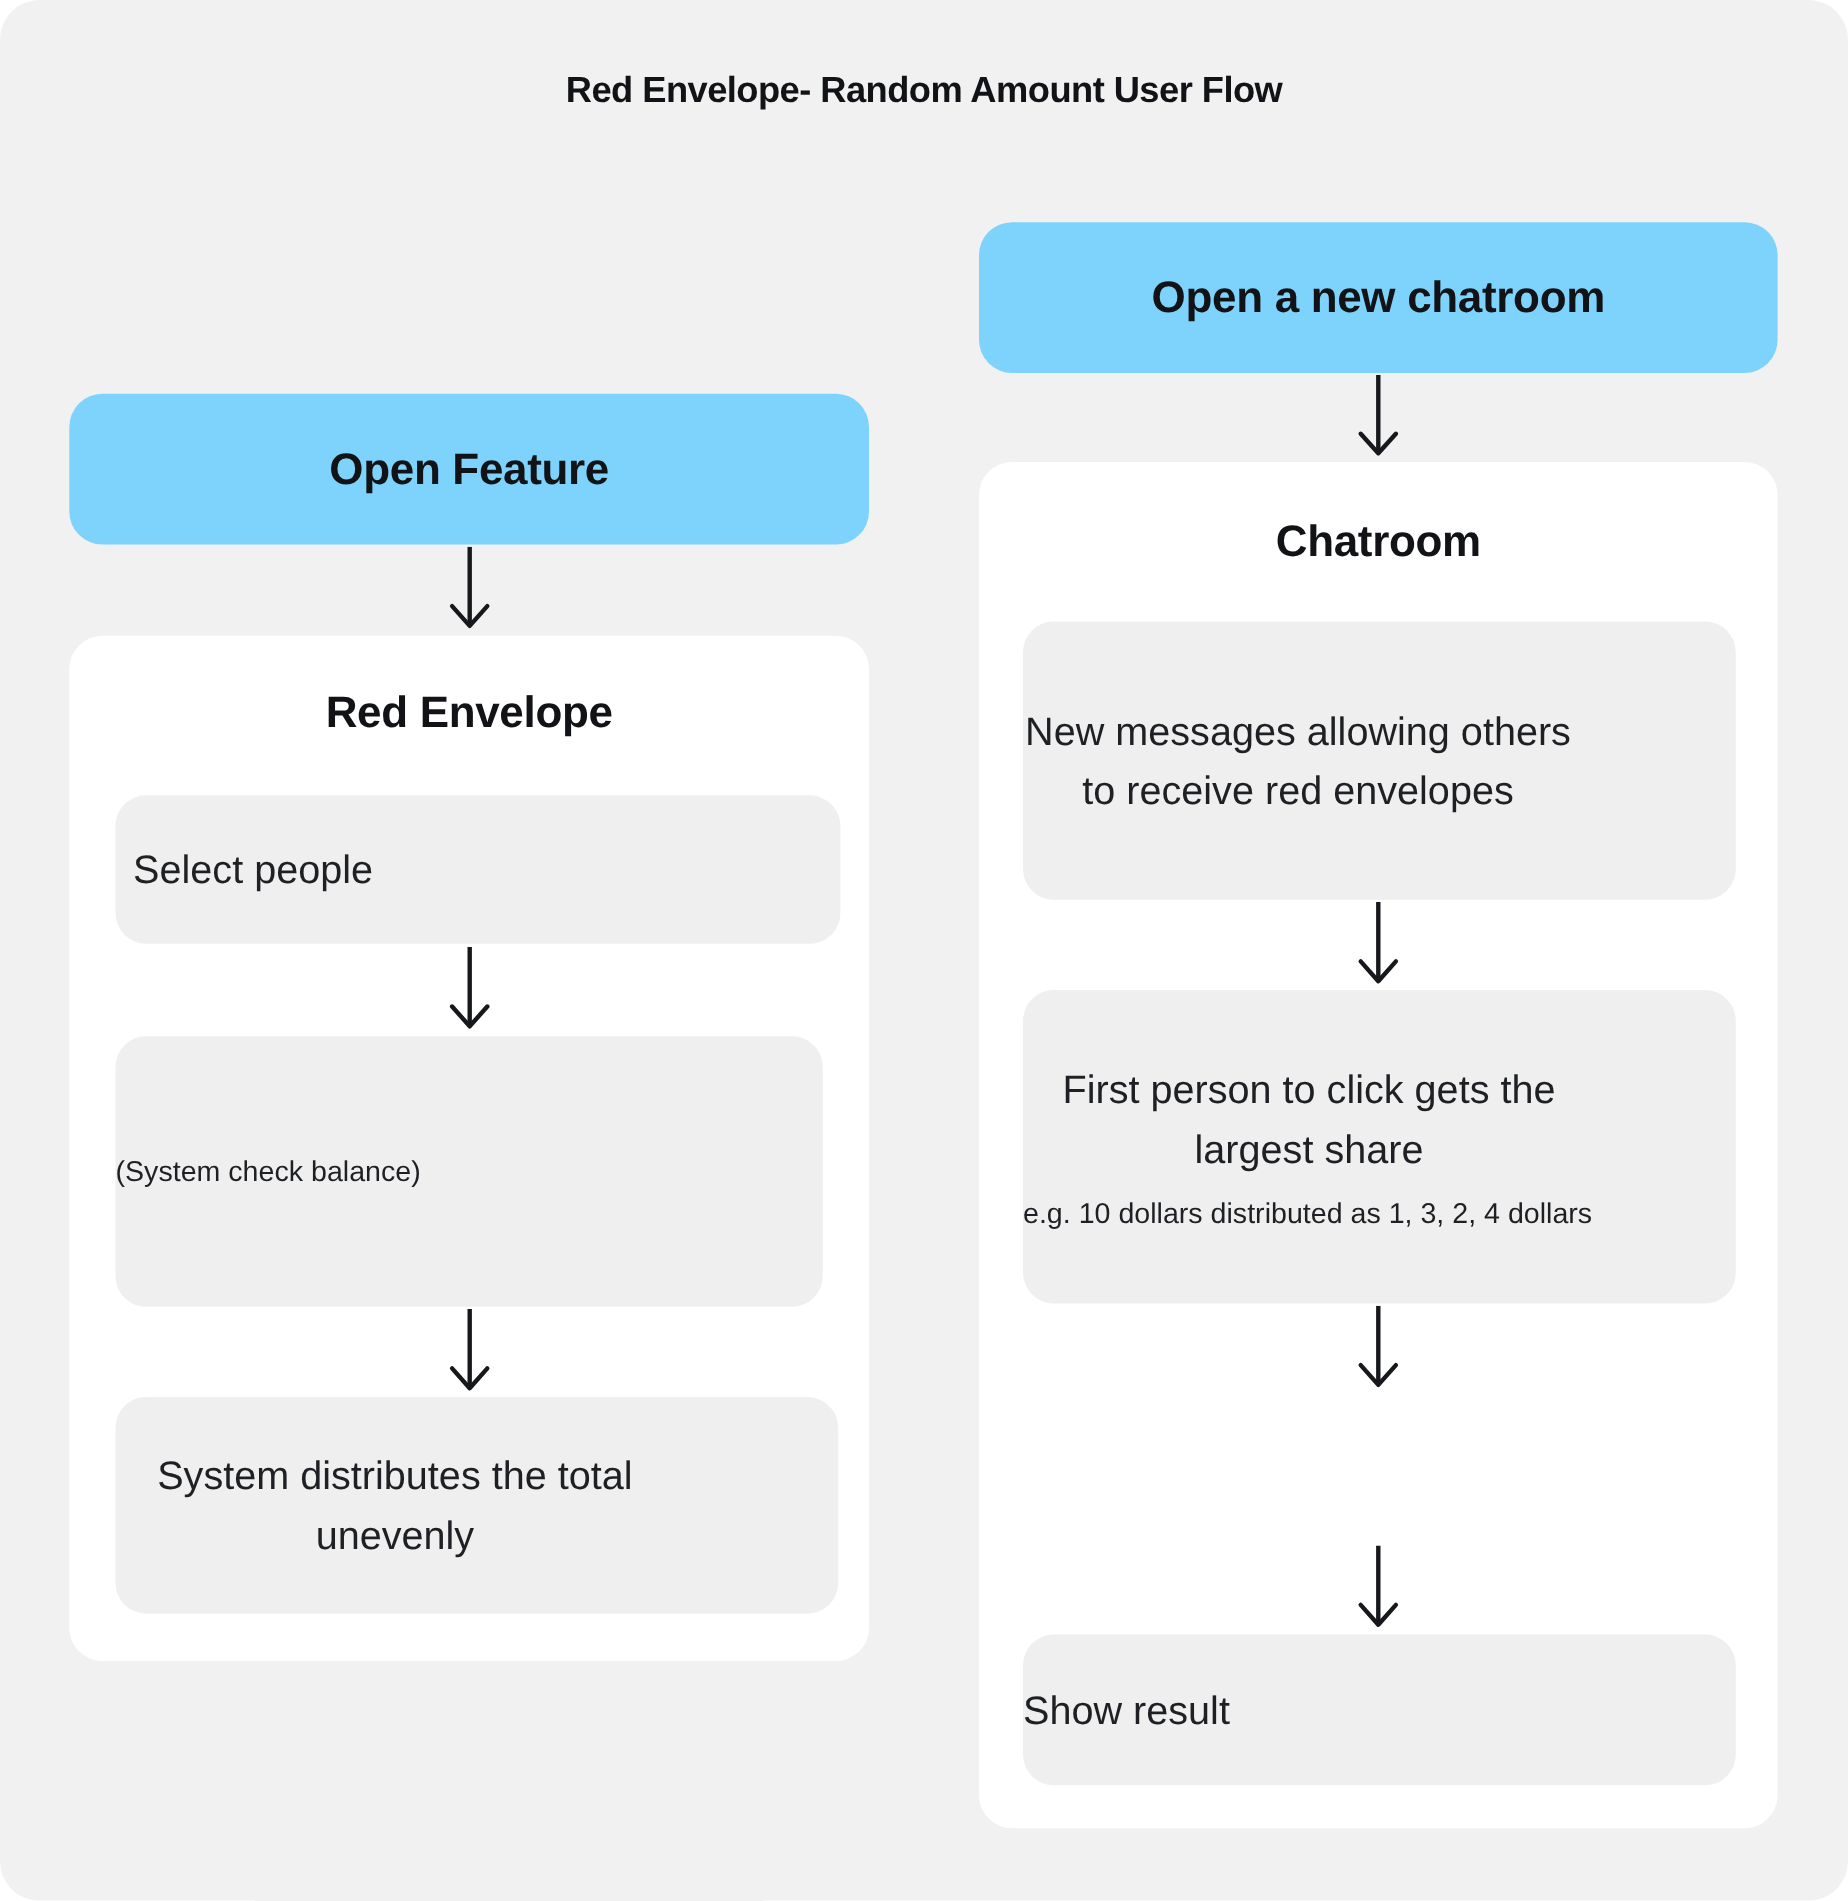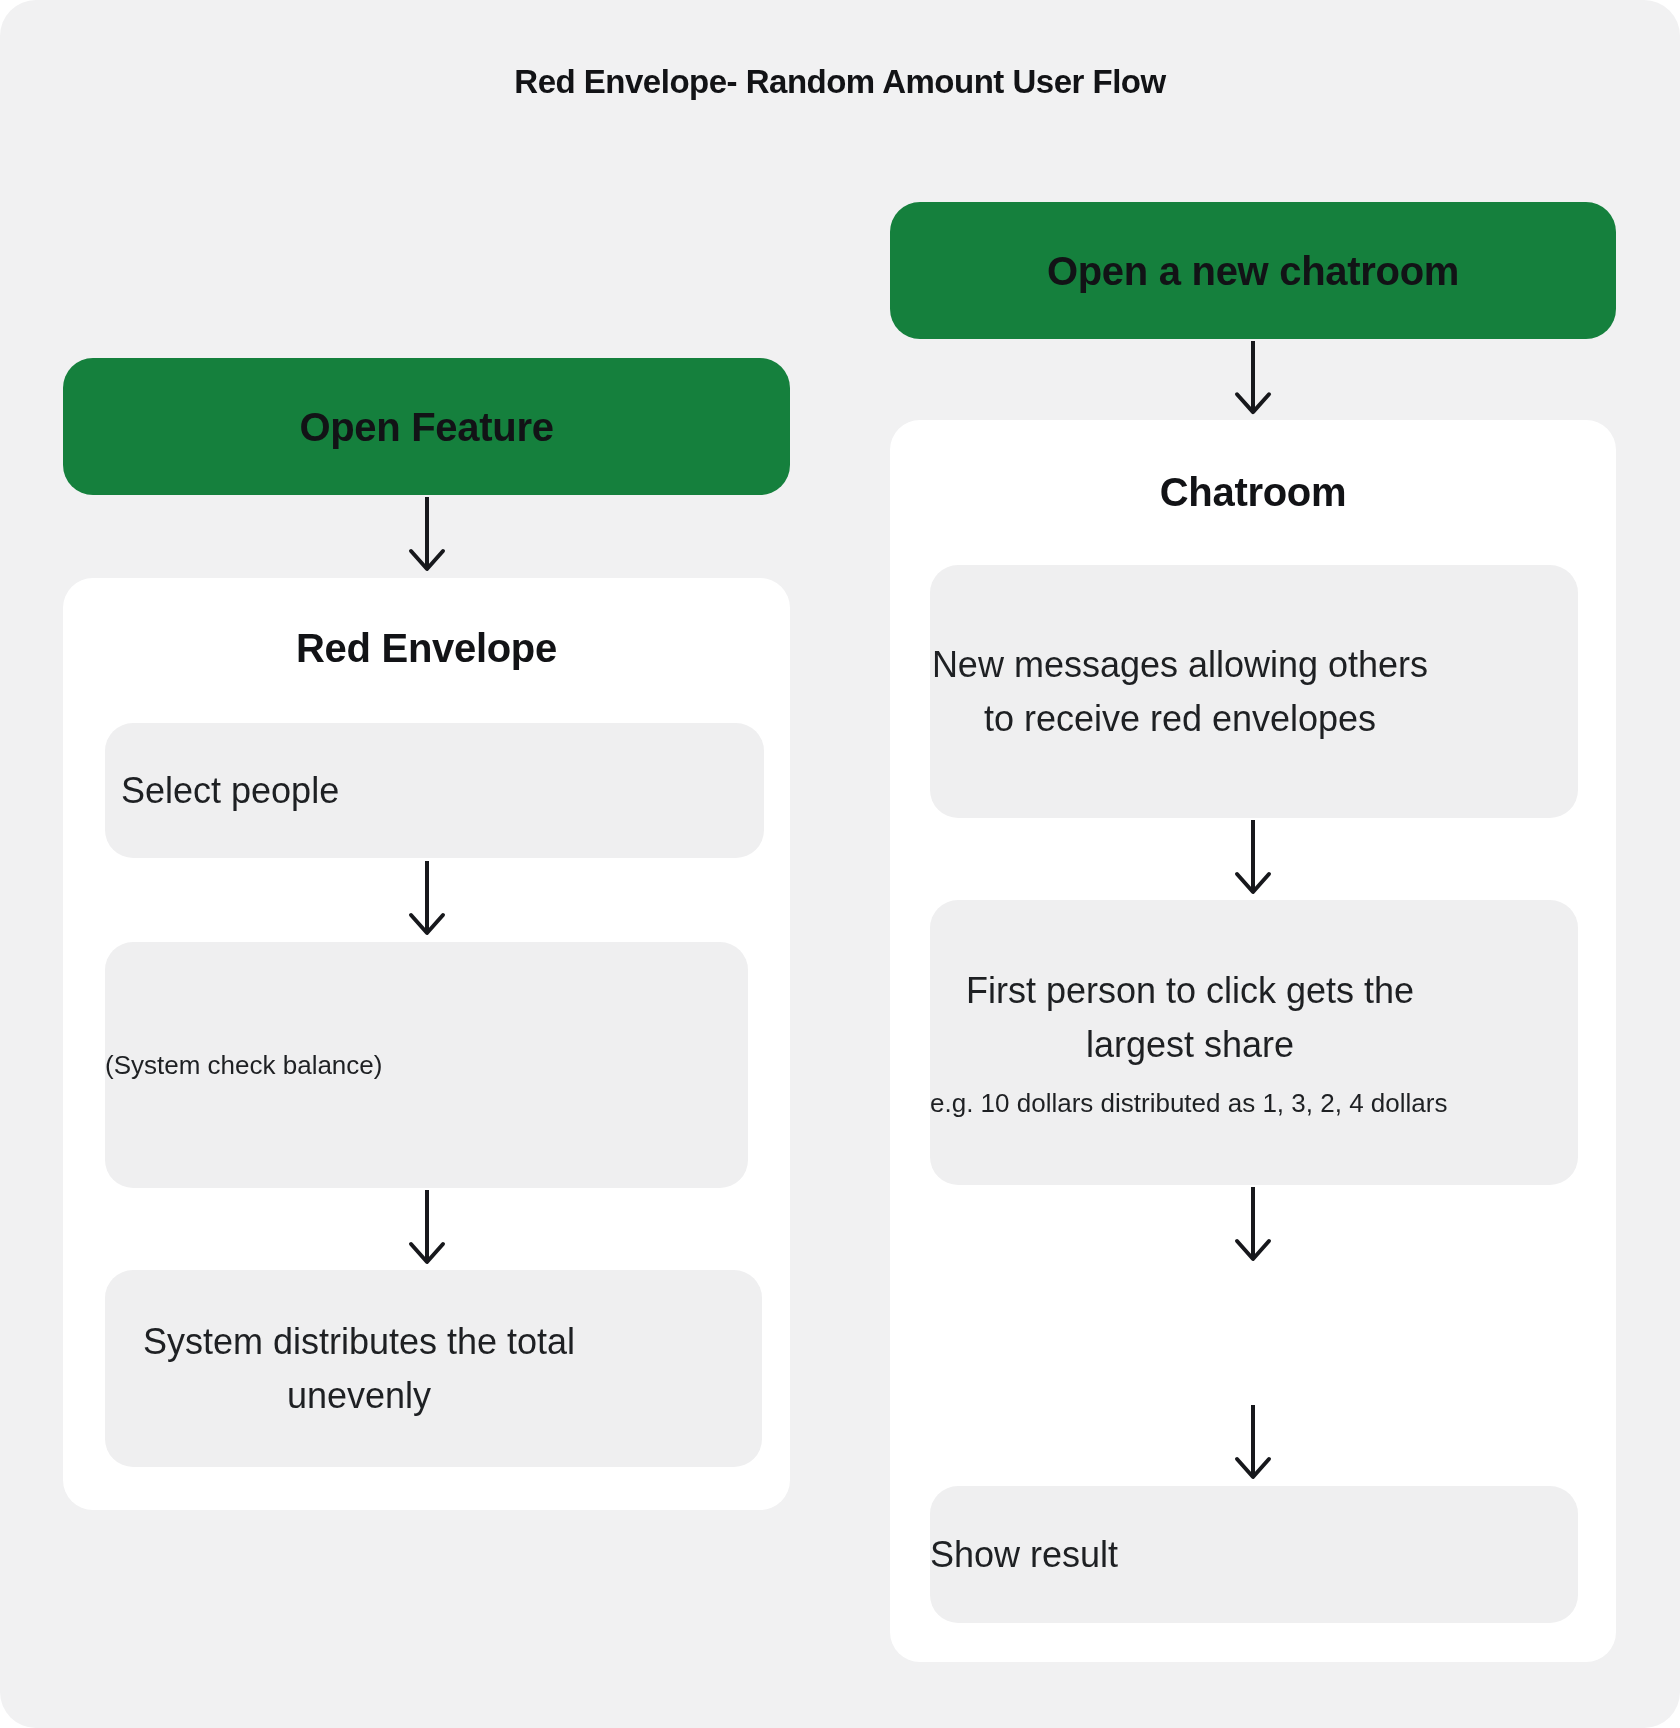--- a/index.html
+++ b/index.html
@@ -28,21 +28,21 @@
     top: 56px;
     text-align: center;
     font-size: 33px;
     line-height: 52px;
     font-weight: 700;
     letter-spacing: -0.5px;
     color: #121316;
   }
   .node {
     position: absolute;
-    background: #15803d;
+    background: #7dd3fc;
     border-radius: 30px;
     display: flex;
     align-items: center;
     justify-content: center;
   }
   .container-node {
     position: absolute;
     background: #ffffff;
     border-radius: 30px;
     text-decoration: underline;

